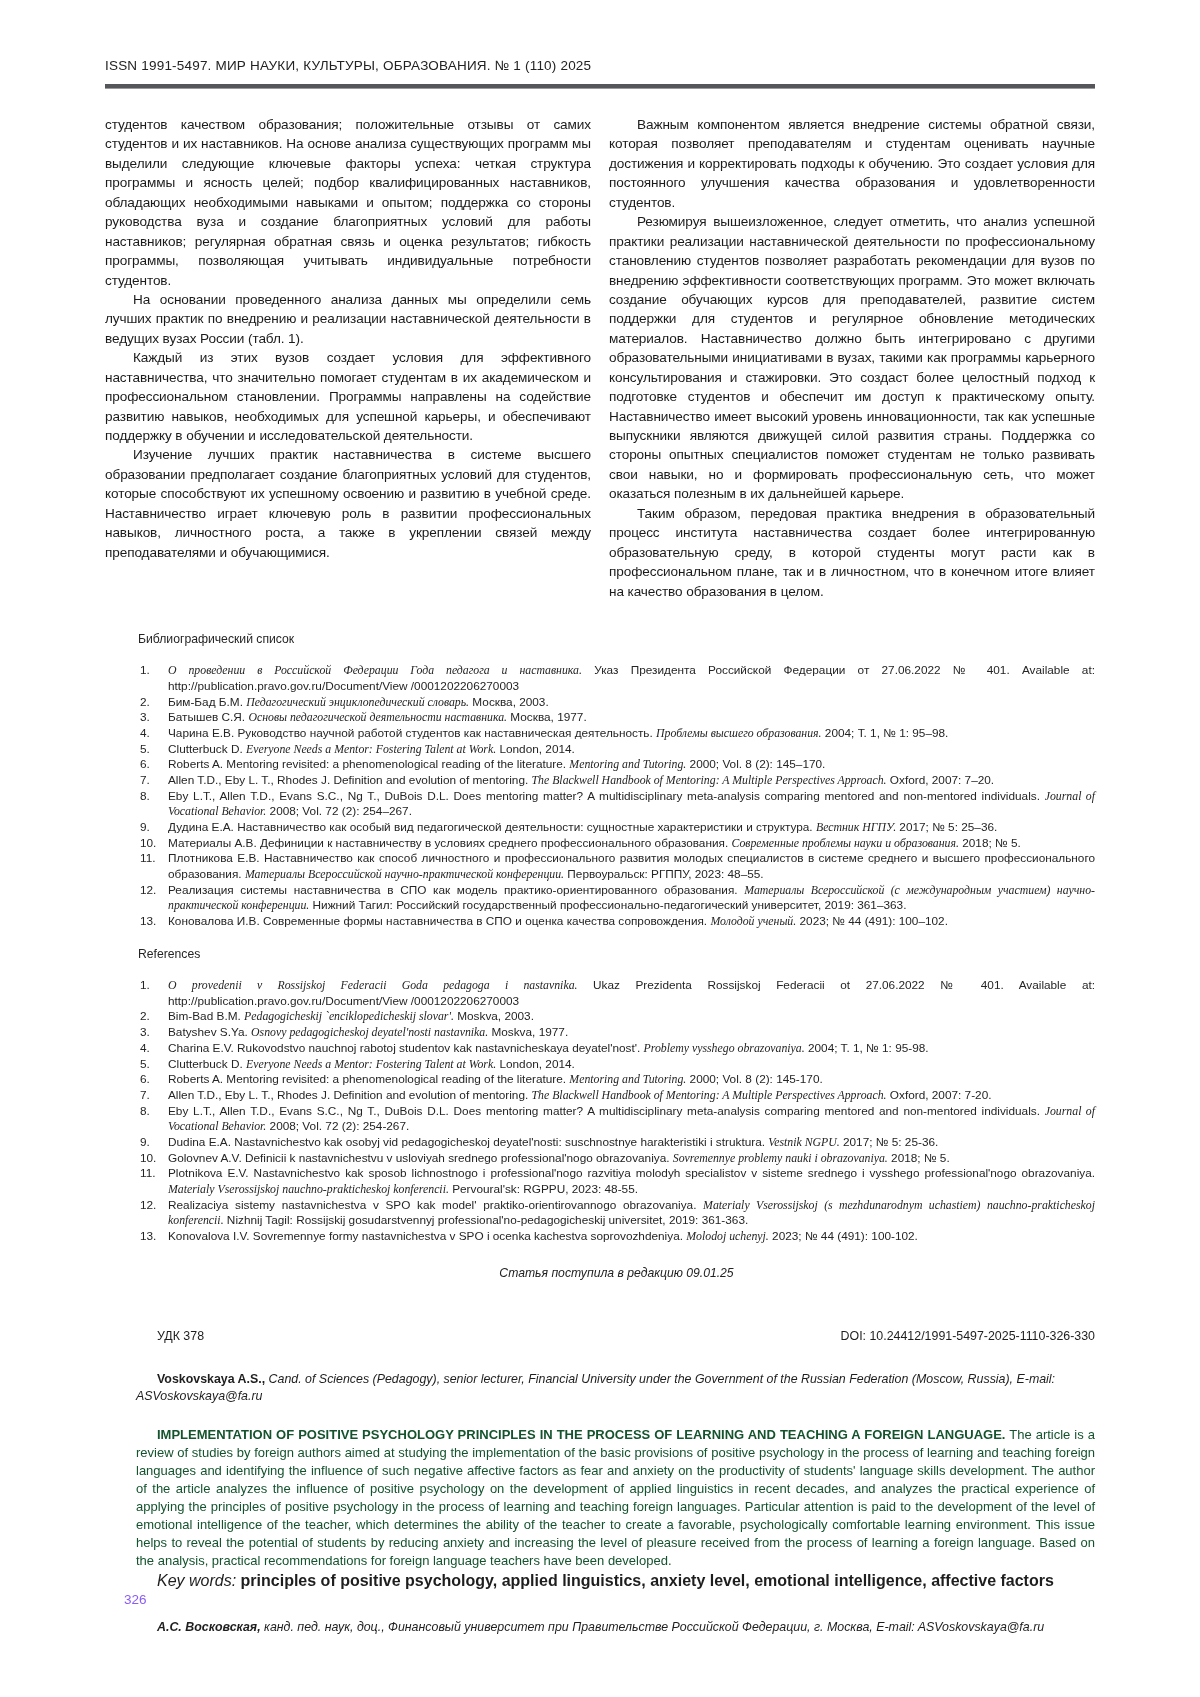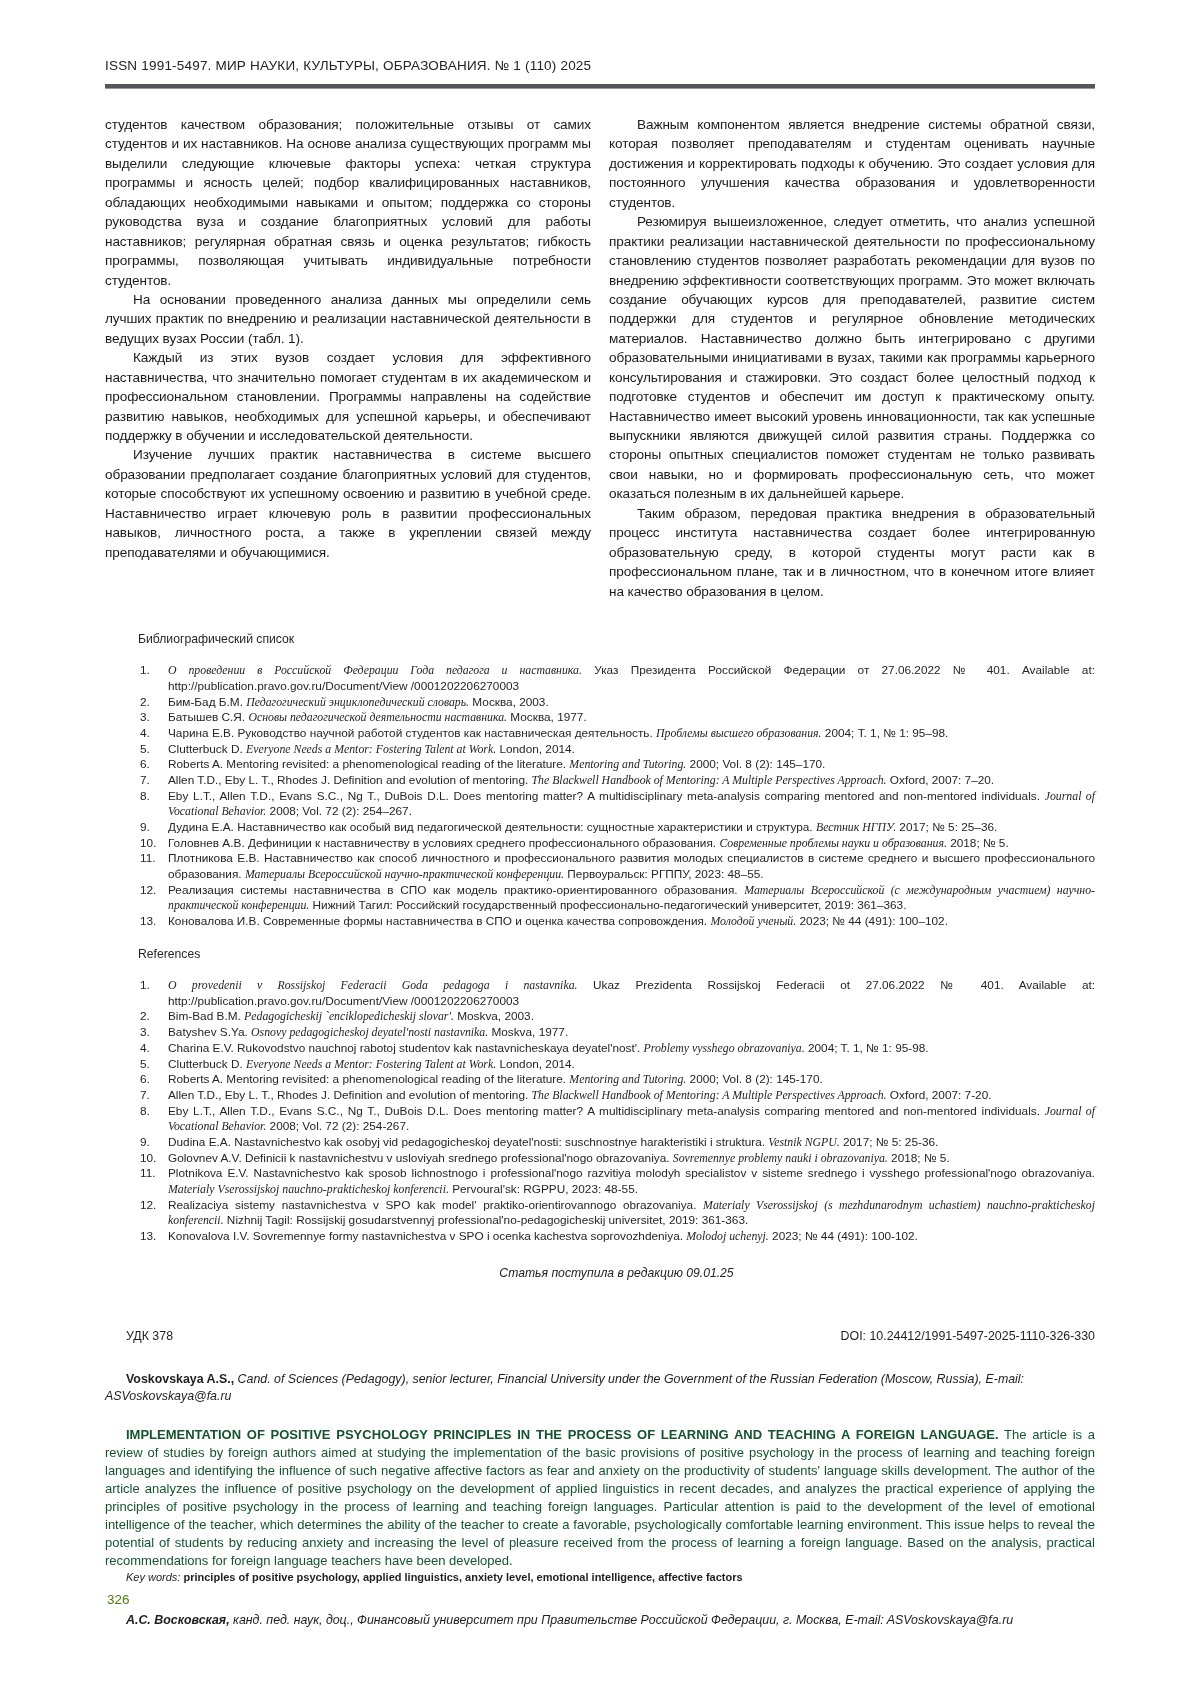--- a/index.html
+++ b/index.html
@@ -59,45 +59,45 @@
   .italic { font-style: italic; font-family: Liberation Serif, serif; }
 
   .received {
     text-align: center;
     font-style: italic;
     font-size: 12.2px;
     margin-top: 20px;
     color: #222;
   }
 
-  .meta-block { margin-top: 48px; font-size: 12.4px; }
+  .meta-block { margin-top: 48px; margin-left: 31px; font-size: 12.4px; }
   .udk-doi-row { display: flex; justify-content: space-between; }
   .udk { padding-left: 21px; }
   .author-en { margin: 28px 0 0 0; line-height: 1.4; text-indent: 21px; }
   .abstract {
     margin: 20px 0 0 0;
     text-align: justify;
     font-size: 13px;
     line-height: 1.39;
     text-indent: 21px;
     color: #14532d;
   }
-  .keywords { margin: 0; text-indent: 21px; font-size: 11px; line-height: 1.39; }
+  .keywords { margin: 0; text-indent: 21px; font-size: 16px; line-height: 1.39; }
   .author-ru { margin: 27px 0 0 0; text-indent: 21px; line-height: 1.4; }
 
   .b { font-weight: bold; }
   .i { font-style: italic; }
   .bi { font-weight: bold; font-style: italic; }
 
   .page-number {
     position: absolute;
-    left: 107px;
+    left: 124px;
     top: 1592px;
     font-size: 13.5px;
-    color: #4d7c0f;
+    color: #8b5cf6;
   }
 </style>
 </head>
 <body>
 
 <div class="page">
 
   <div class="journal-header">ISSN 1991-5497. МИР НАУКИ, КУЛЬТУРЫ, ОБРАЗОВАНИЯ.  № 1 (110) 2025</div>
   <div class="header-rule"></div>
 
@@ -120,21 +120,21 @@
     <div class="ref-list">
         <div class="ref-item"><span class="ref-num">1.</span><span class="italic">О проведении в Российской Федерации Года педагога и наставника.</span><span> Указ Президента Российской Федерации от 27.06.2022 № 401. Available at: http://publication.pravo.gov.ru/Document/View /0001202206270003</span></div>
         <div class="ref-item"><span class="ref-num">2.</span><span>Бим-Бад Б.М. </span><span class="italic">Педагогический энциклопедический словарь.</span><span> Москва, 2003.</span></div>
         <div class="ref-item"><span class="ref-num">3.</span><span>Батышев С.Я. </span><span class="italic">Основы педагогической деятельности наставника.</span><span> Москва, 1977.</span></div>
         <div class="ref-item"><span class="ref-num">4.</span><span>Чарина Е.В. Руководство научной работой студентов как наставническая деятельность. </span><span class="italic">Проблемы высшего образования.</span><span> 2004; Т. 1, № 1: 95–98.</span></div>
         <div class="ref-item"><span class="ref-num">5.</span><span>Clutterbuck D. </span><span class="italic">Everyone Needs a Mentor: Fostering Talent at Work.</span><span> London, 2014.</span></div>
         <div class="ref-item"><span class="ref-num">6.</span><span>Roberts A. Mentoring revisited: a phenomenological reading of the literature. </span><span class="italic">Mentoring and Tutoring.</span><span> 2000; Vol. 8 (2): 145–170.</span></div>
         <div class="ref-item"><span class="ref-num">7.</span><span>Allen T.D., Eby L. T., Rhodes J. Definition and evolution of mentoring. </span><span class="italic">The Blackwell Handbook of Mentoring: A Multiple Perspectives Approach.</span><span> Oxford, 2007: 7–20.</span></div>
         <div class="ref-item"><span class="ref-num">8.</span><span>Eby L.T., Allen T.D., Evans S.C., Ng T., DuBois D.L. Does mentoring matter? A multidisciplinary meta-analysis comparing mentored and non-mentored individuals. </span><span class="italic">Journal of Vocational Behavior.</span><span> 2008; Vol. 72 (2): 254–267.</span></div>
         <div class="ref-item"><span class="ref-num">9.</span><span>Дудина Е.А. Наставничество как особый вид педагогической деятельности: сущностные характеристики и структура. </span><span class="italic">Вестник НГПУ.</span><span> 2017; № 5: 25–36.</span></div>
-        <div class="ref-item"><span class="ref-num">10.</span><span>Головнев А.В. Дефиниции к наставничеству в условиях среднего профессионального образования. </span><span class="italic">Современные проблемы науки и образования.</span><span> 2018; № 5.</span></div>
+        <div class="ref-item"><span class="ref-num">10.</span><span>Материалы А.В. Дефиниции к наставничеству в условиях среднего профессионального образования. </span><span class="italic">Современные проблемы науки и образования.</span><span> 2018; № 5.</span></div>
         <div class="ref-item"><span class="ref-num">11.</span><span>Плотникова Е.В. Наставничество как способ личностного и профессионального развития молодых специалистов в системе среднего и высшего профессионального образования. </span><span class="italic">Материалы Всероссийской научно-практической конференции.</span><span> Первоуральск: РГППУ, 2023: 48–55.</span></div>
         <div class="ref-item"><span class="ref-num">12.</span><span>Реализация системы наставничества в СПО как модель практико-ориентированного образования. </span><span class="italic">Материалы Всероссийской (с международным участием) научно-практической конференции.</span><span> Нижний Тагил: Российский государственный профессионально-педагогический университет, 2019: 361–363.</span></div>
         <div class="ref-item"><span class="ref-num">13.</span><span>Коновалова И.В. Современные формы наставничества в СПО и оценка качества сопровождения. </span><span class="italic">Молодой ученый.</span><span> 2023; № 44 (491): 100–102.</span></div>
       </div>
 
     <div class="ref-heading second">References</div>
     <div class="ref-list">
         <div class="ref-item"><span class="ref-num">1.</span><span class="italic">O provedenii v Rossijskoj Federacii Goda pedagoga i nastavnika.</span><span> Ukaz Prezidenta Rossijskoj Federacii ot 27.06.2022 № 401. Available at: http://publication.pravo.gov.ru/Document/View /0001202206270003</span></div>
         <div class="ref-item"><span class="ref-num">2.</span><span>Bim-Bad B.M. </span><span class="italic">Pedagogicheskij `enciklopedicheskij slovar'.</span><span> Moskva, 2003.</span></div>
         <div class="ref-item"><span class="ref-num">3.</span><span>Batyshev S.Ya. </span><span class="italic">Osnovy pedagogicheskoj deyatel'nosti nastavnika.</span><span> Moskva, 1977.</span></div>

